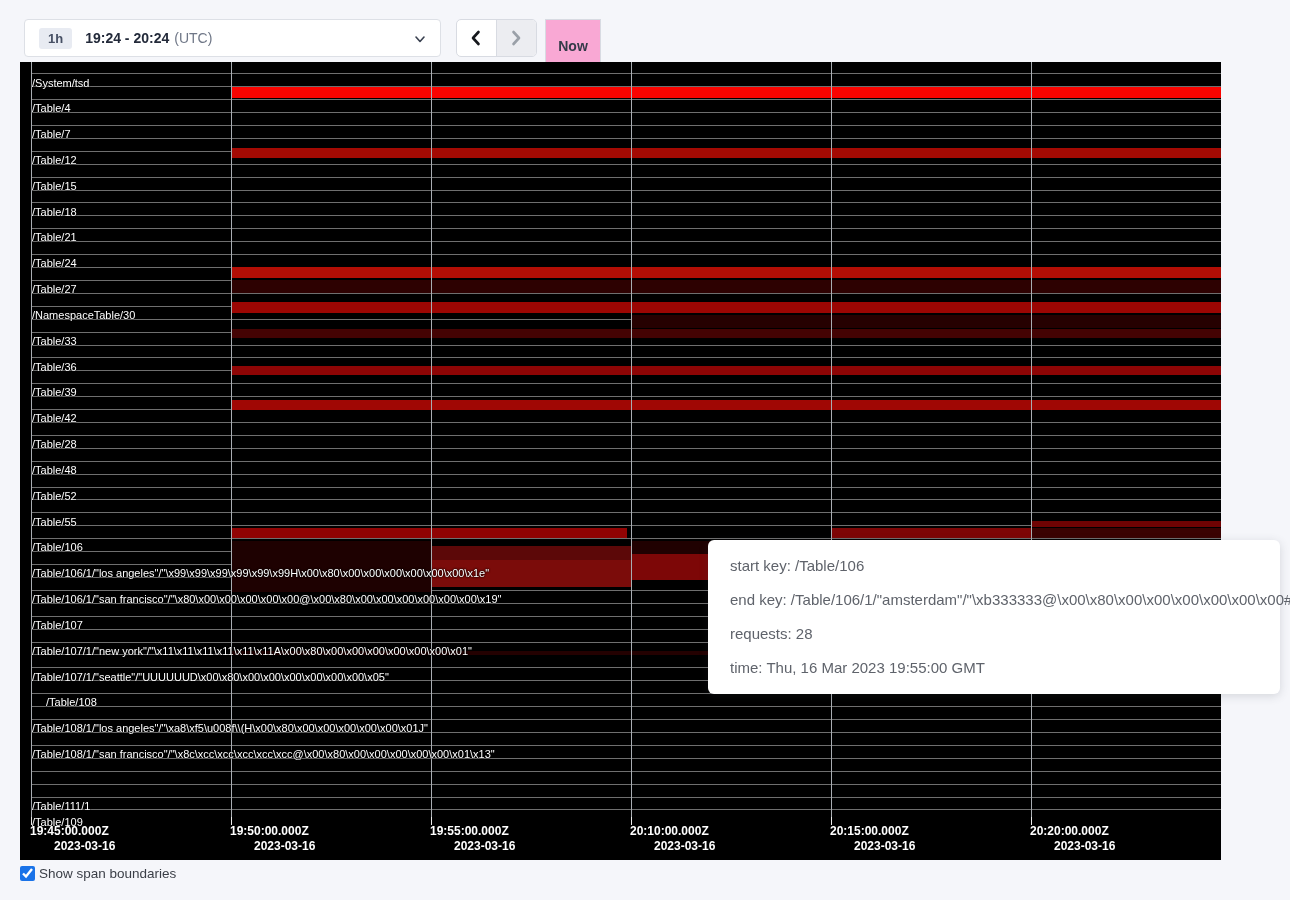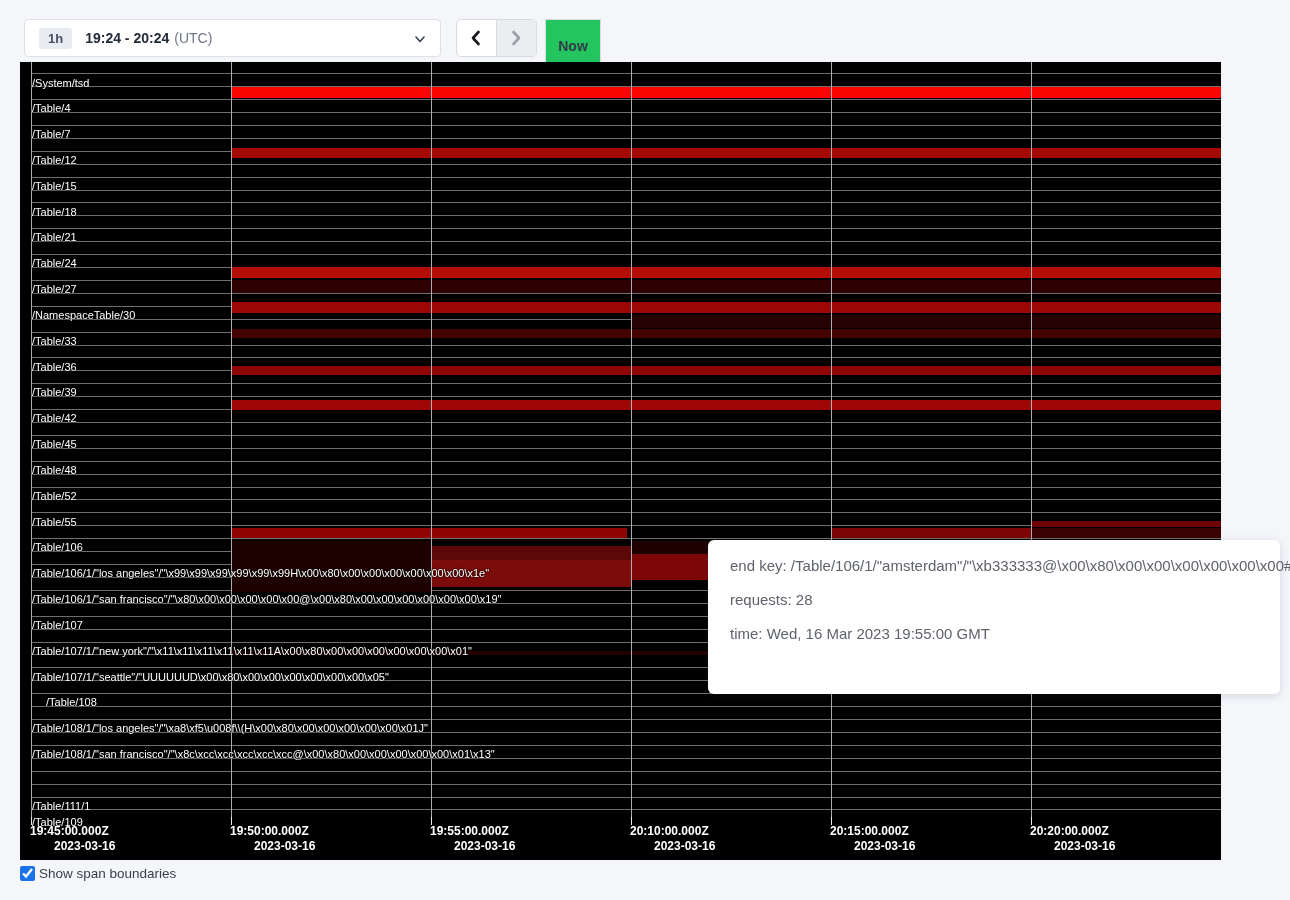--- a/index.html
+++ b/index.html
@@ -15,21 +15,21 @@
     border-radius:3px; padding:3px 9px; margin-right:13px; }
   .range-text { font-size:14px; font-weight:bold; color:#232a3a; white-space:nowrap; }
   .tz-text { font-size:14px; color:#6f7787; margin-left:5px; white-space:nowrap; }
   .dd-chevron { position:absolute; right:13px; top:12px; }
   .nav-group { position:absolute; left:456px; top:19px; width:81px; height:38px;
     border:1px solid #d8dbe2; border-radius:5px; background:#fff; display:flex; overflow:hidden; }
   .nav-btn { width:50%; display:flex; align-items:center; justify-content:center; cursor:pointer; }
   .nav-btn.prev { border-right:1px solid #d8dbe2; }
   .nav-btn.next { background:#ecedf1; cursor:default; }
   .now-btn { position:absolute; left:545px; top:19px; width:56px; height:54px;
-    background:#22c55e; border:1px solid #d8dbe2; border-radius:0;
+    background:#f9a8d4; border:1px solid #d8dbe2; border-radius:0;
     font-size:14px; font-weight:bold; color:#343b49; display:flex; align-items:center; justify-content:center; cursor:pointer; }
 
   
   .heatmap { position:absolute; background:#000; overflow:hidden; }
   .hline { position:absolute; height:1px; background:#6f6f6f; }
   .vline { position:absolute; width:1px; background:#a9adb2; }
   .band  { position:absolute; }
   .row-label { position:absolute; color:#ffffff; font-size:11px; line-height:12px;
     white-space:nowrap; text-shadow:0 0 2px #000, 0 0 2px #000; }
   .tick { position:absolute; width:1px; height:8px; background:#e9e9e9; }
@@ -175,21 +175,21 @@
       <div class="row-label" style="left: 12px; top: 117.82px;">/Table/15</div>
       <div class="row-label" style="left: 12px; top: 143.65px;">/Table/18</div>
       <div class="row-label" style="left: 12px; top: 169.48px;">/Table/21</div>
       <div class="row-label" style="left: 12px; top: 195.31px;">/Table/24</div>
       <div class="row-label" style="left: 12px; top: 221.14px;">/Table/27</div>
       <div class="row-label" style="left: 12px; top: 246.97px;">/NamespaceTable/30</div>
       <div class="row-label" style="left: 12px; top: 272.8px;">/Table/33</div>
       <div class="row-label" style="left: 12px; top: 298.63px;">/Table/36</div>
       <div class="row-label" style="left: 12px; top: 324.46px;">/Table/39</div>
       <div class="row-label" style="left: 12px; top: 350.29px;">/Table/42</div>
-      <div class="row-label" style="left: 12px; top: 376.12px;">/Table/45</div>
+      <div class="row-label" style="left: 12px; top: 376.12px;">/Table/28</div>
       <div class="row-label" style="left: 12px; top: 401.95px;">/Table/48</div>
       <div class="row-label" style="left: 12px; top: 427.78px;">/Table/52</div>
       <div class="row-label" style="left: 12px; top: 453.61px;">/Table/55</div>
       <div class="row-label" style="left: 12px; top: 479.44px;">/Table/106</div>
       <div class="row-label" style="left: 12px; top: 505.27px;">/Table/106/1/"los angeles"/"\x99\x99\x99\x99\x99\x99H\x00\x80\x00\x00\x00\x00\x00\x00\x1e"</div>
       <div class="row-label" style="left: 12px; top: 531.1px;">/Table/106/1/"san francisco"/"\x80\x00\x00\x00\x00\x00@\x00\x80\x00\x00\x00\x00\x00\x00\x19"</div>
       <div class="row-label" style="left: 12px; top: 556.93px;">/Table/107</div>
       <div class="row-label" style="left: 12px; top: 582.76px;">/Table/107/1/"new york"/"\x11\x11\x11\x11\x11\x11A\x00\x80\x00\x00\x00\x00\x00\x00\x01"</div>
       <div class="row-label" style="left: 12px; top: 608.59px;">/Table/107/1/"seattle"/"UUUUUUD\x00\x80\x00\x00\x00\x00\x00\x00\x05"</div>
       <div class="row-label" style="left: 12px; top: 634.42px; margin-left: 14px;">/Table/108</div>
@@ -211,23 +211,24 @@
       <div class="axis-date" style="left: 610px; top: 777px;">2023-03-16</div>
       <div class="tick" style="left: 811px; top: 755px;"></div>
       <div class="axis-time" style="left: 810px; top: 762px;">20:15:00.000Z</div>
       <div class="axis-date" style="left: 810px; top: 777px;">2023-03-16</div>
       <div class="tick" style="left: 1011px; top: 755px;"></div>
       <div class="axis-time" style="left: 1010px; top: 762px;">20:20:00.000Z</div>
       <div class="axis-date" style="left: 1010px; top: 777px;">2023-03-16</div>
     </div>
 
   <div class="tooltip">
+    <div class="tline">start key: /Table/106</div>
     <div class="tline">end key: /Table/106/1/"amsterdam"/"\xb333333@\x00\x80\x00\x00\x00\x00\x00\x00#"</div>
     <div class="tline">requests: 28</div>
-    <div class="tline">time: Wed, 16 Mar 2023 19:55:00 GMT</div>
+    <div class="tline">time: Thu, 16 Mar 2023 19:55:00 GMT</div>
   </div>
 
   <div class="footer">
     <input type="checkbox" class="cb" checked="" style="">
     <span class="cb-label">Show span boundaries</span>
   </div>
 
 </div>
 
 </body></html>

